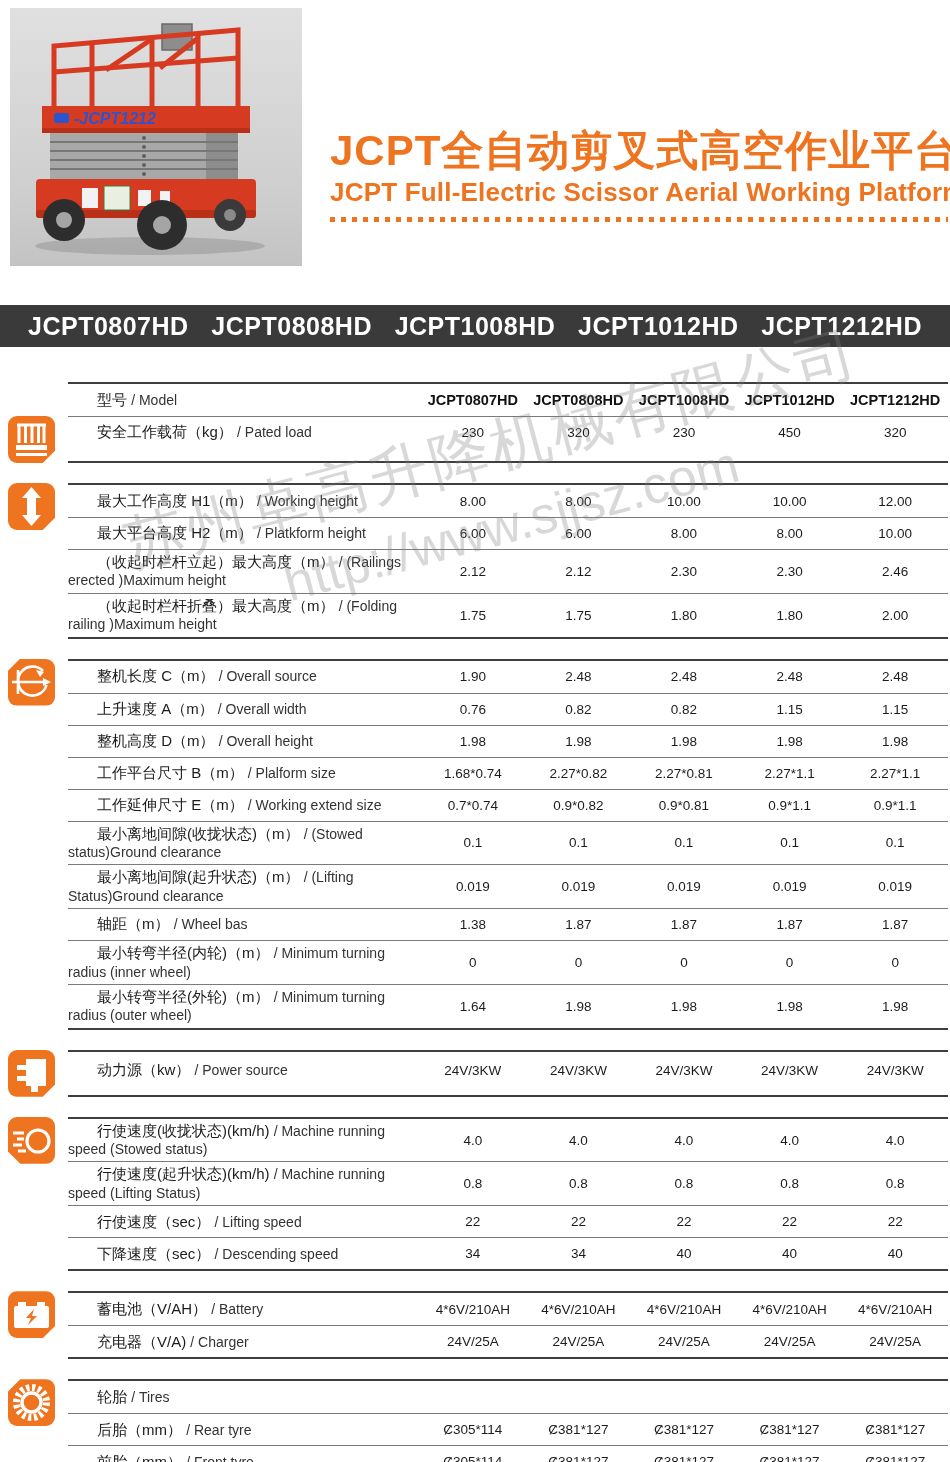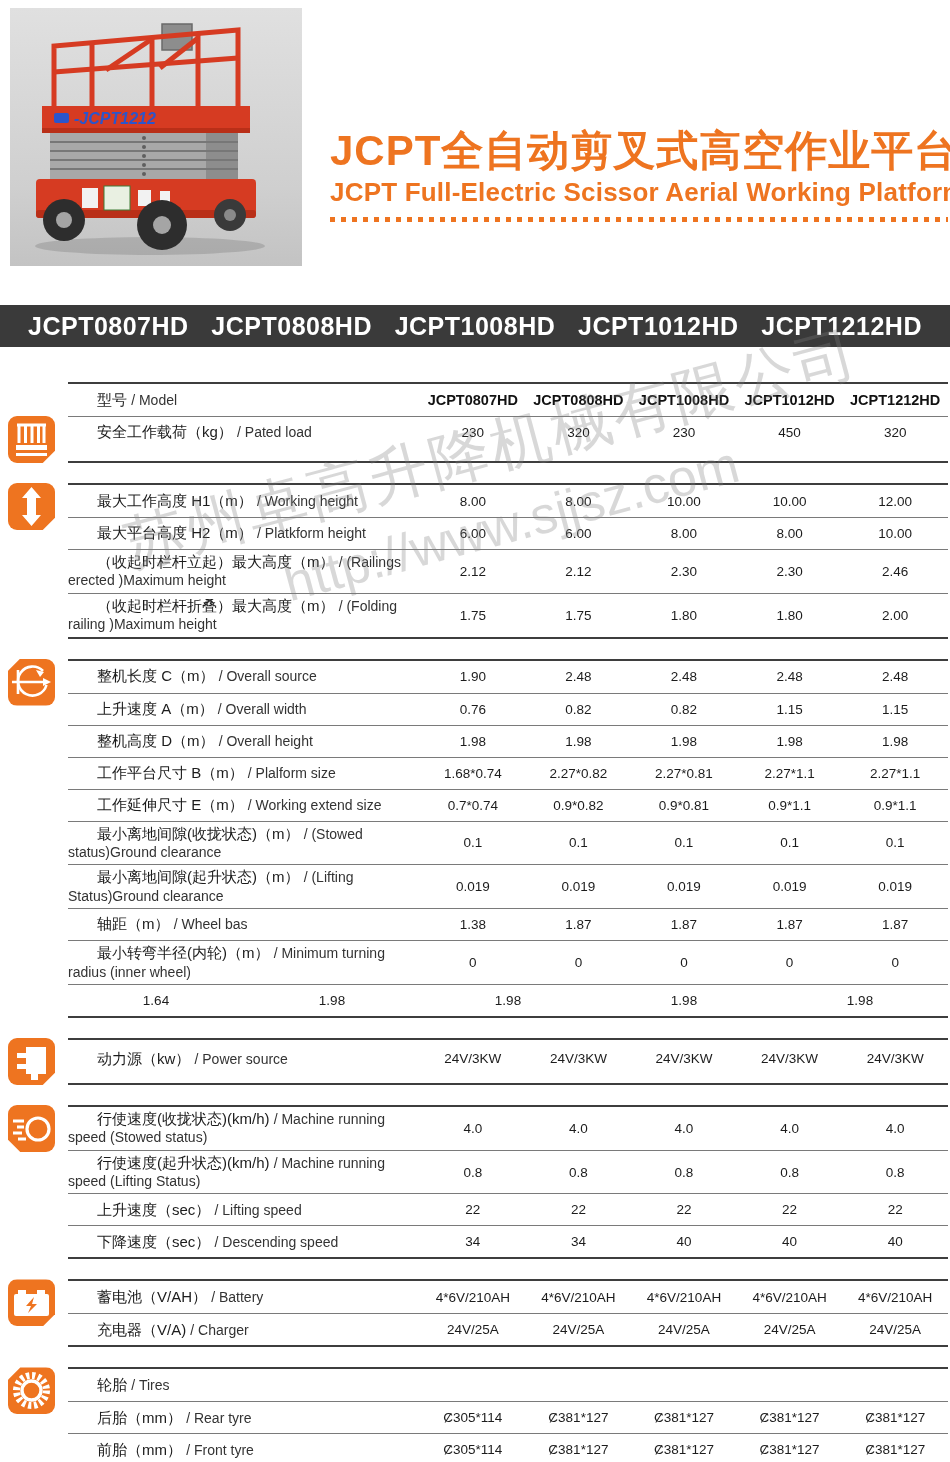--- a/index.html
+++ b/index.html
@@ -291,20 +291,21 @@
           </div>
           <div class="row">
             <div class="label"><span class="zh">最小转弯半径(内轮)（m） </span><span class="en">/ Minimum turning radius (inner wheel)</span></div>
             <div class="cell">0</div>
             <div class="cell">0</div>
             <div class="cell">0</div>
             <div class="cell">0</div>
             <div class="cell">0</div>
           </div>
           <div class="row">
+            <div class="label"><span class="zh">最小转弯半径(外轮)（m） </span><span class="en">/ Minimum turning radius (outer wheel)</span></div>
             <div class="cell">1.64</div>
             <div class="cell">1.98</div>
             <div class="cell">1.98</div>
             <div class="cell">1.98</div>
             <div class="cell">1.98</div>
           </div>
         </div>
       </div>
       <div class="group tall">
         <div class="gicon">
@@ -351,21 +352,21 @@
           </div>
           <div class="row">
             <div class="label"><span class="zh">行使速度(起升状态)(km/h) </span><span class="en">/ Machine running speed (Lifting Status)</span></div>
             <div class="cell">0.8</div>
             <div class="cell">0.8</div>
             <div class="cell">0.8</div>
             <div class="cell">0.8</div>
             <div class="cell">0.8</div>
           </div>
           <div class="row">
-            <div class="label"><span class="zh">上升速度（sec） </span><span class="en">/ Lifting speed</span></div>
+            <div class="label"><span class="zh">行使速度（sec） </span><span class="en">/ Lifting speed</span></div>
             <div class="cell">22</div>
             <div class="cell">22</div>
             <div class="cell">22</div>
             <div class="cell">22</div>
             <div class="cell">22</div>
           </div>
           <div class="row">
             <div class="label"><span class="zh">下降速度（sec） </span><span class="en">/ Descending speed</span></div>
             <div class="cell">34</div>
             <div class="cell">34</div>

